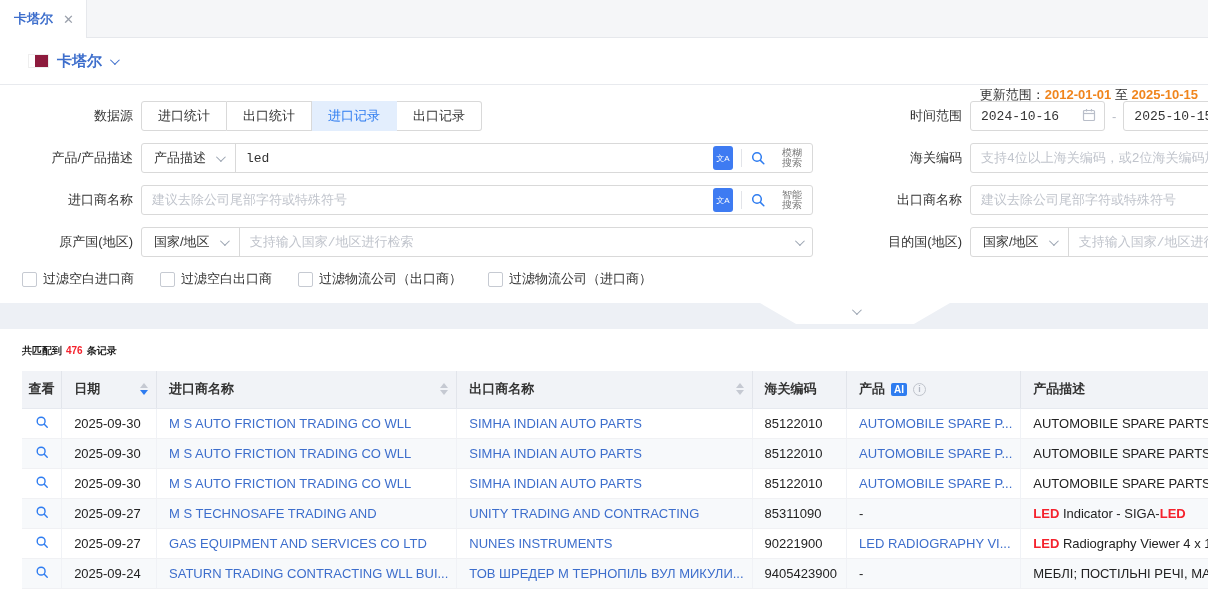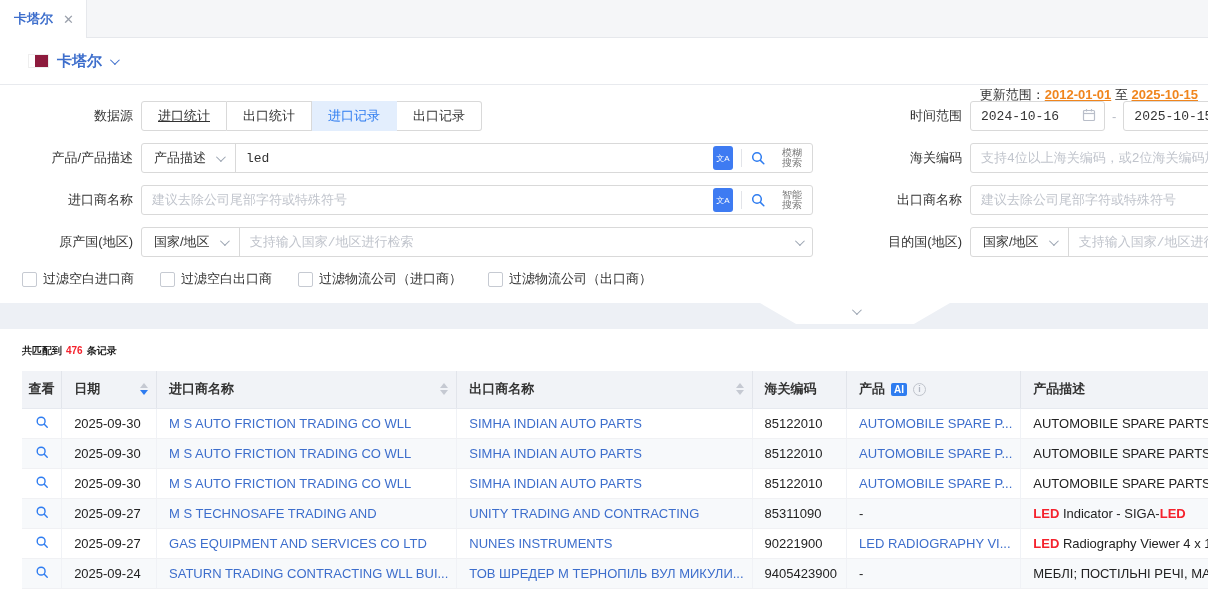--- a/index.html
+++ b/index.html
@@ -24,30 +24,30 @@
   .flag .w{width:32%;background:#fff;}
   .flag .m{flex:1;background:#8d1b3d;}
   .country{color:var(--link);font-weight:bold;font-size:15px;margin-right:8px;}
   .chev{display:inline-block;width:7px;height:7px;border-right:1.6px solid #9aa3b0;
         border-bottom:1.6px solid #9aa3b0;transform:rotate(45deg) translateY(-2px);}
   .chev.blue{border-color:var(--link);}
 
   
   .filters{position:relative;padding-top:16px;}
   .update-range{position:absolute;top:1px;right:10px;font-size:13px;color:#333;}
-  .update-range b{color:var(--orange);text-decoration:underline;}
+  .update-range b{color:var(--orange);}
   .frow{position:relative;height:30px;margin-bottom:12px;display:flex;align-items:center;}
   .flabel{width:133px;text-align:right;margin-right:8px;flex:none;color:#333;}
   .rgroup{position:absolute;left:878px;top:0;height:30px;display:flex;align-items:center;}
   .rlabel{width:84px;text-align:right;margin-right:8px;flex:none;color:#333;}
 
   .seg{height:30px;padding:0 16px;background:#fff;border:1px solid var(--border);
        border-left-width:0;font-size:13px;color:#333;cursor:pointer;
        font-family:inherit;}
-  .seg:first-child{border-left-width:1px;border-radius:3px 0 0 3px;text-decoration:underline;}
+  .seg:first-child{border-left-width:1px;border-radius:3px 0 0 3px;}
   .seg:last-child{border-radius:0 3px 3px 0;}
   .seg.active{background:#e3eefd;color:var(--accent);border-color:#e3eefd;}
 
   .inputbox{height:30px;border:1px solid var(--border);border-radius:3px;background:#fff;
             display:flex;align-items:center;}
   .inputbox input{border:none;outline:none;flex:1;height:100%;padding:0 10px;font-size:13px;
                   font-family:Liberation Mono, monospace;color:#333;min-width:0;background:transparent;}
   .inputbox input::placeholder{color:var(--ph);}
   .selpart{height:100%;display:flex;align-items:center;gap:10px;padding:0 12px;
            border-right:1px solid var(--border);flex:none;color:#333;cursor:pointer;}
@@ -234,25 +234,25 @@
       <span class="cb">
         <span class="box"></span>
         <span>过滤空白进口商</span>
       </span>
       <span class="cb">
         <span class="box"></span>
         <span>过滤空白出口商</span>
       </span>
       <span class="cb">
         <span class="box"></span>
-        <span>过滤物流公司（进口商）</span>
+        <span>过滤物流公司（出口商）</span>
       </span>
       <span class="cb">
         <span class="box"></span>
-        <span>过滤物流公司（出口商）</span>
+        <span>过滤物流公司（进口商）</span>
       </span>
     </div>
 </div>
 
 <div class="band">
   <div class="notch">
     <span class="chev"></span>
   </div>
 </div>
 

